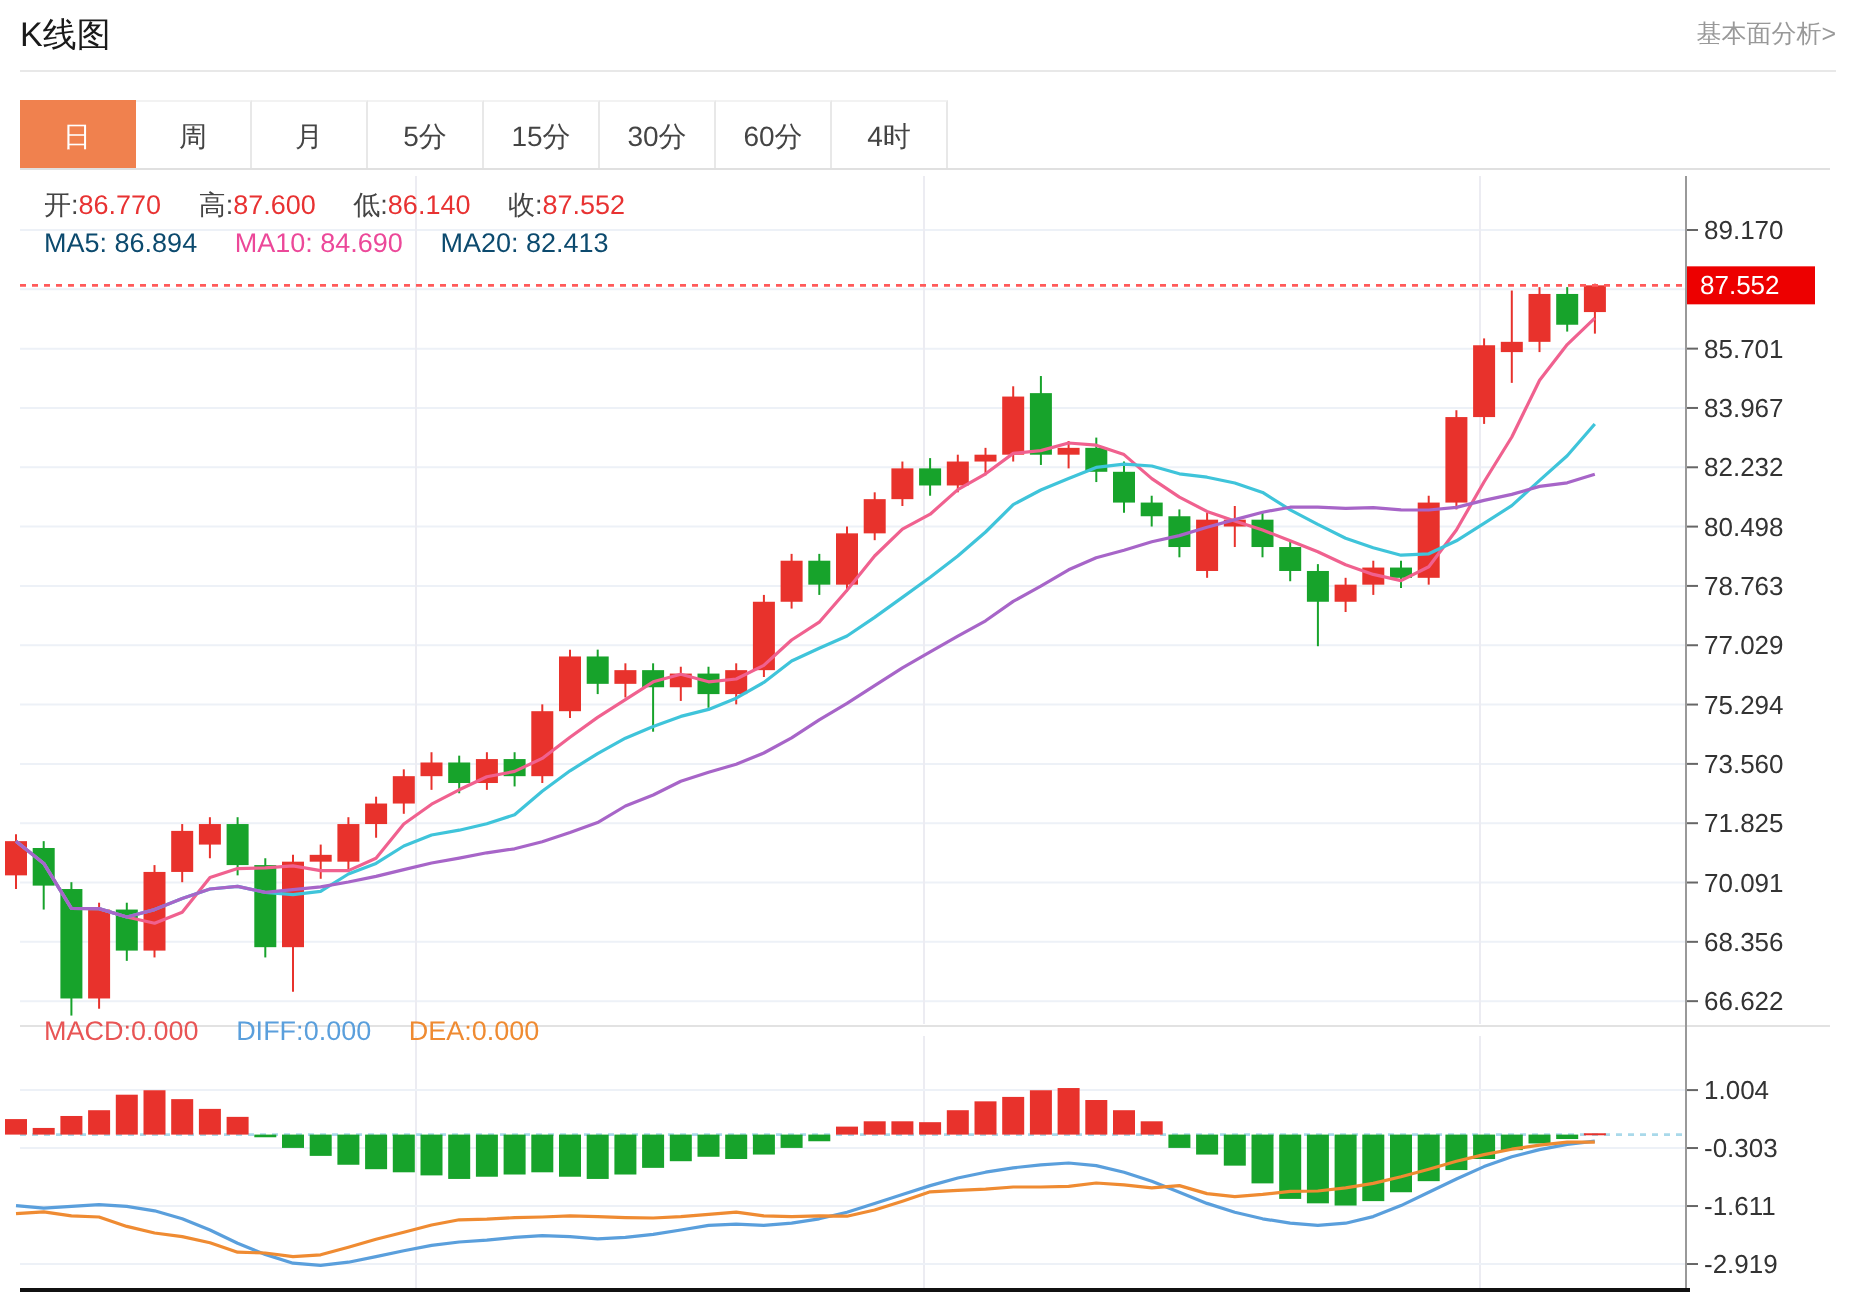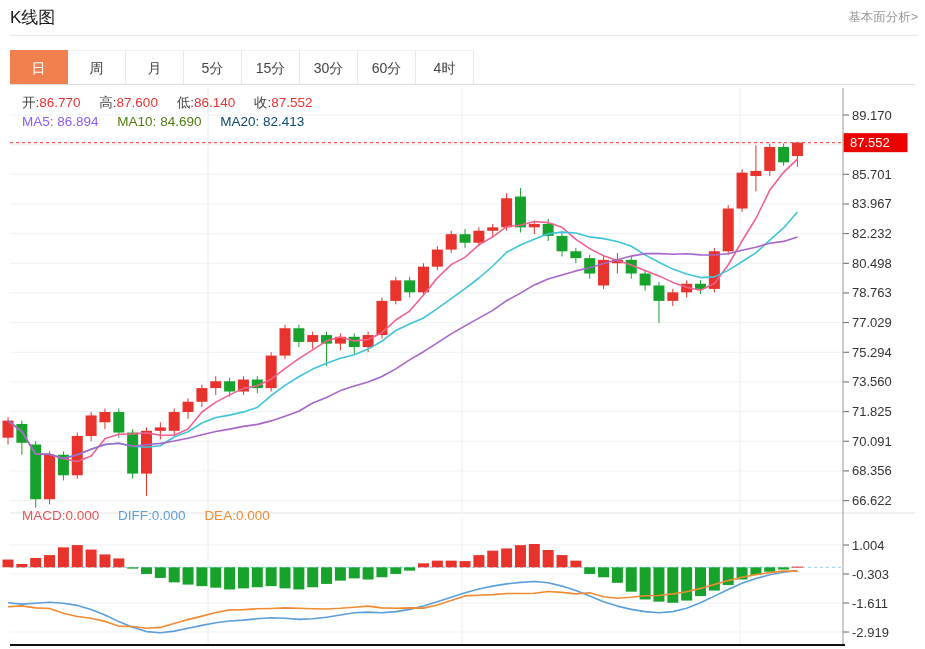--- a/index.html
+++ b/index.html
@@ -283,22 +283,22 @@
     </svg></div>
 
 <div class="overlay" style="left:22px;top:94px;text-align:right;">
   <span class="pair"><span class="lbl">开:</span><span style="color:#e83232">86.770</span></span>
   <span class="pair"><span class="lbl">高:</span><span style="color:#e83232">87.600</span></span>
   <span class="pair"><span class="lbl">低:</span><span style="color:#e83232">86.140</span></span>
   <span class="pair"><span class="lbl">收:</span><span style="color:#e83232">87.552</span></span>
 </div>
 
 <div class="overlay" style="left:22px;top:114px;">
-  <span class="pair" style="color:#8b5cf6"><span>MA5:</span> <span>86.894</span></span>
-  <span class="pair" style="color:#4d7c0f"><span>MA10:</span> <span>84.690</span></span>
+  <span class="pair" style="color:#0c4a6e"><span>MA5:</span> <span>86.894</span></span>
+  <span class="pair" style="color:#ec4899"><span>MA10:</span> <span>84.690</span></span>
   <span class="pair" style="color:#0c4a6e"><span>MA20:</span> <span>82.413</span></span>
 </div>
 
 <div class="overlay" style="left:22px;top:508px;">
   <span class="pair" style="color:#e85555"><span>MACD:</span><span>0.000</span></span>
   <span class="pair" style="color:#5a9fdc"><span>DIFF:</span><span>0.000</span></span>
   <span class="pair" style="color:#ef8b32"><span>DEA:</span><span>0.000</span></span>
 </div>
 
 </body></html>

